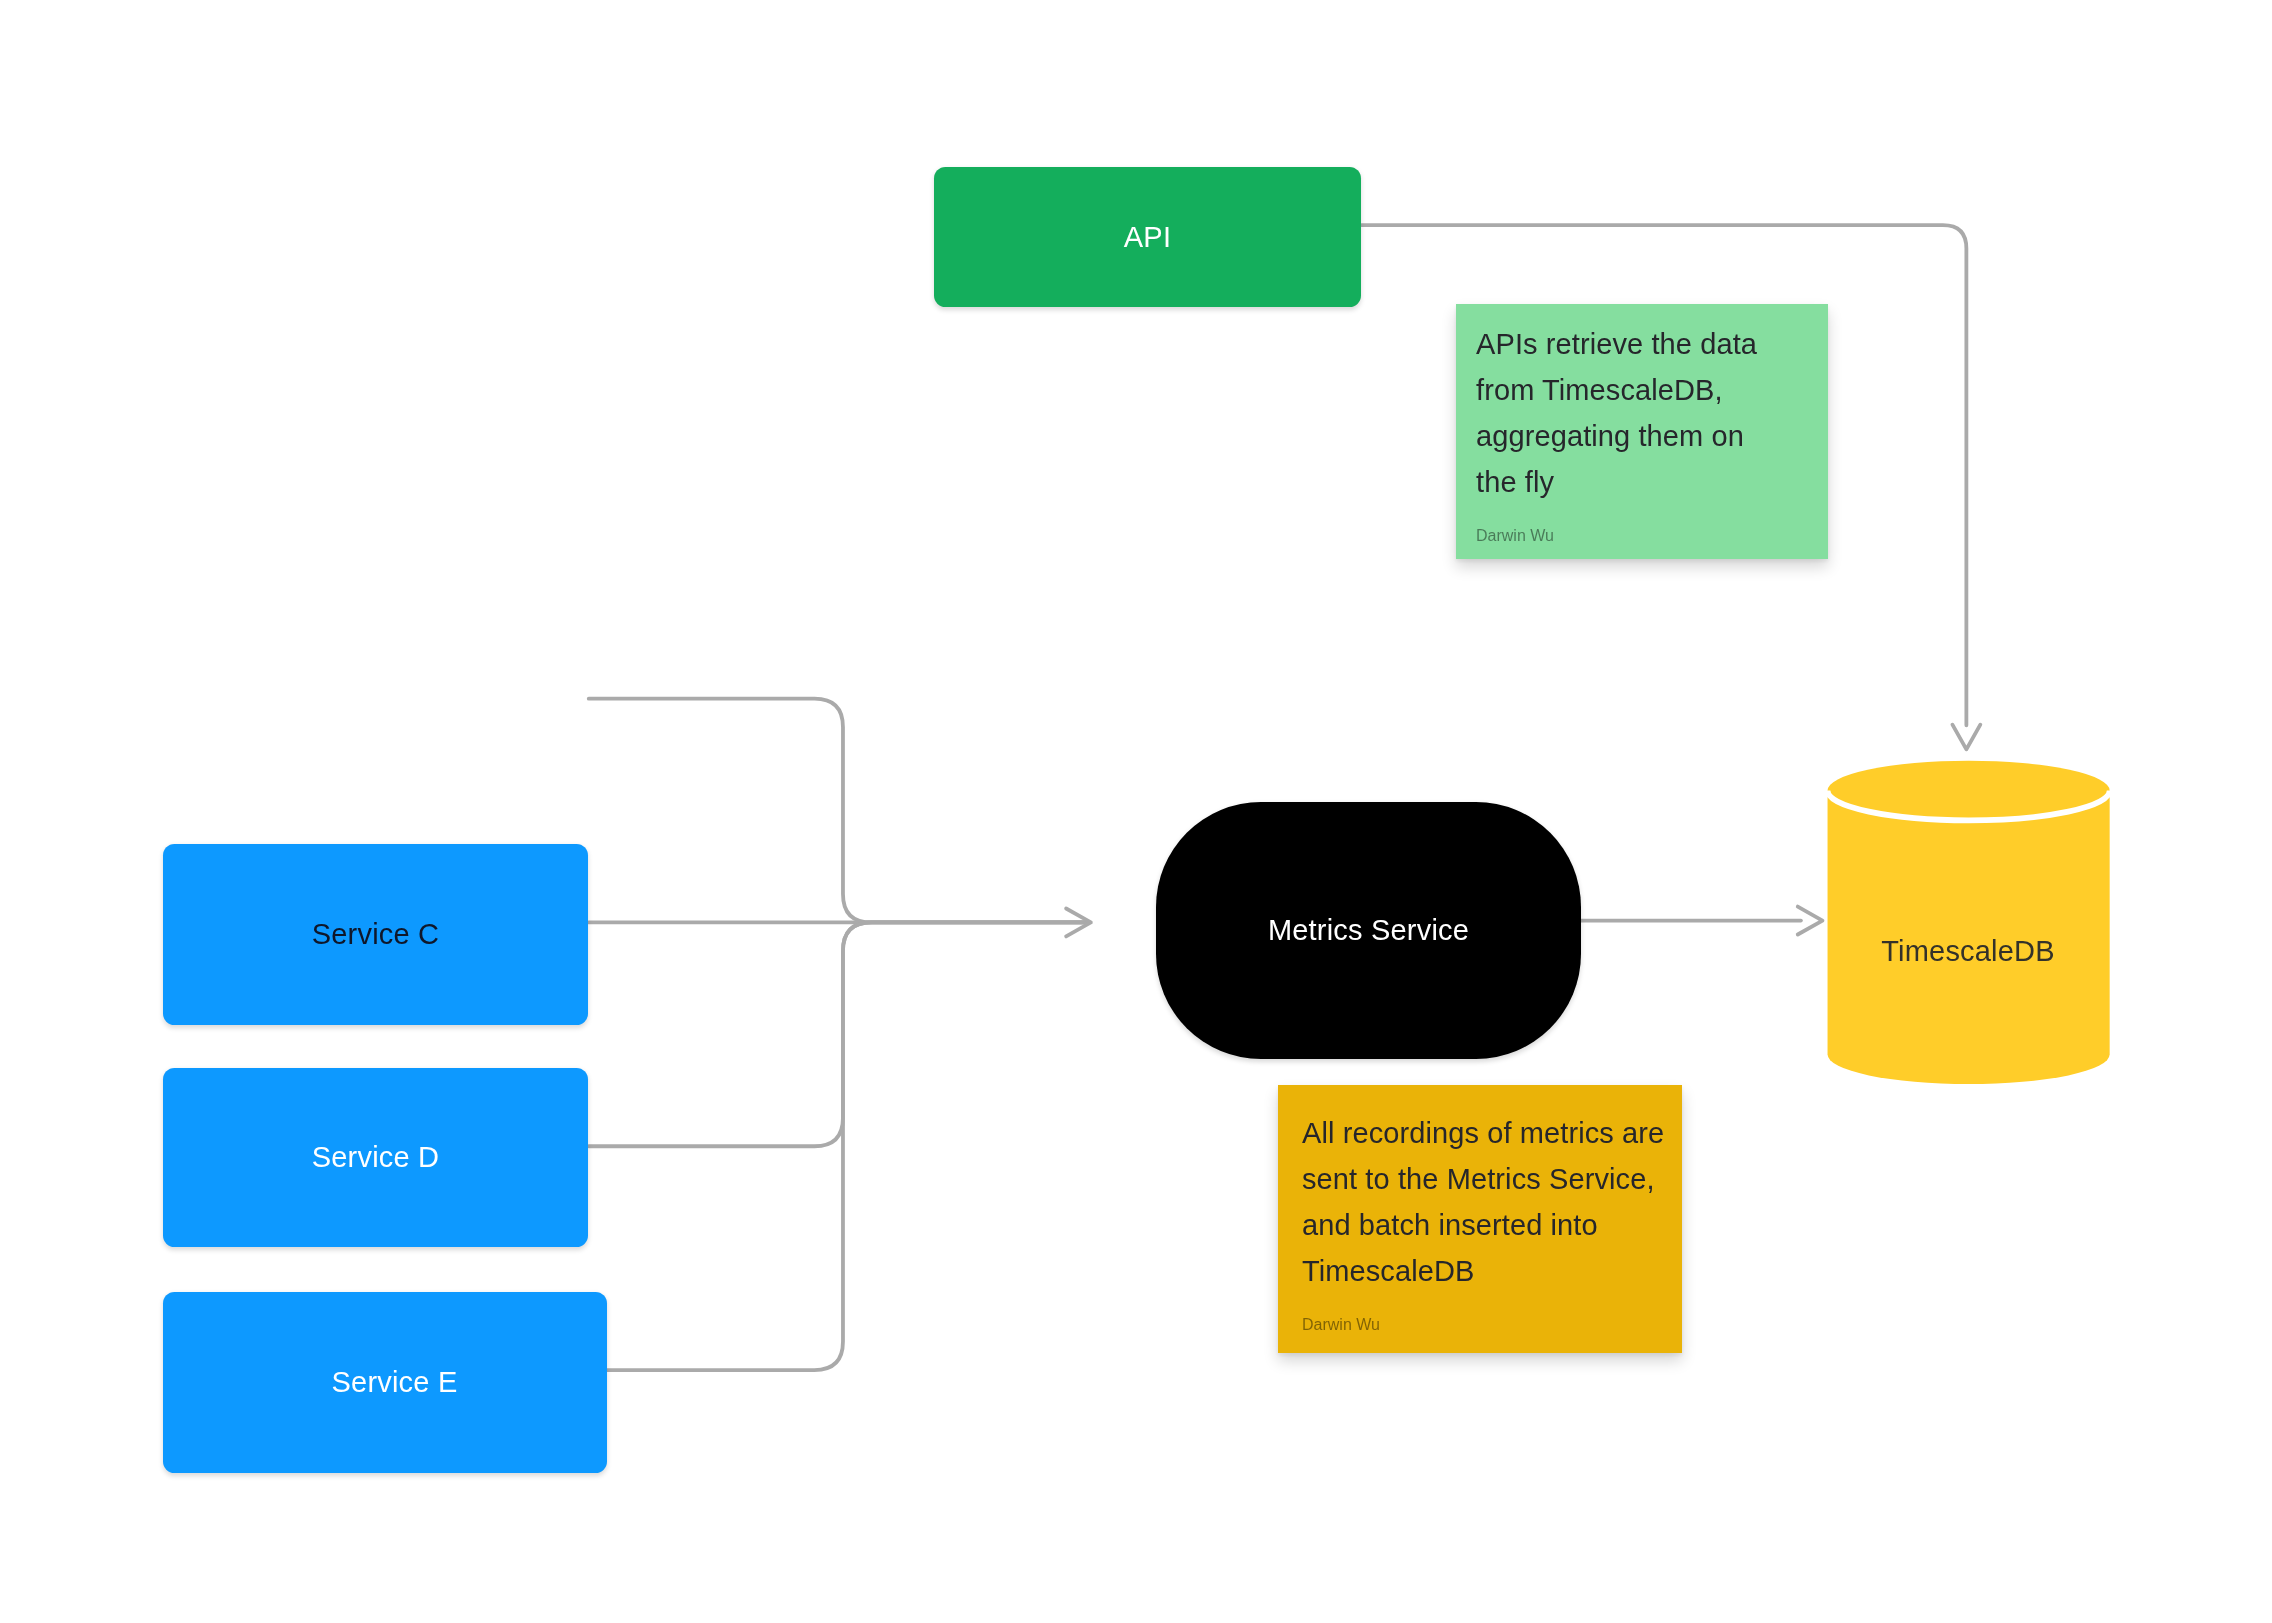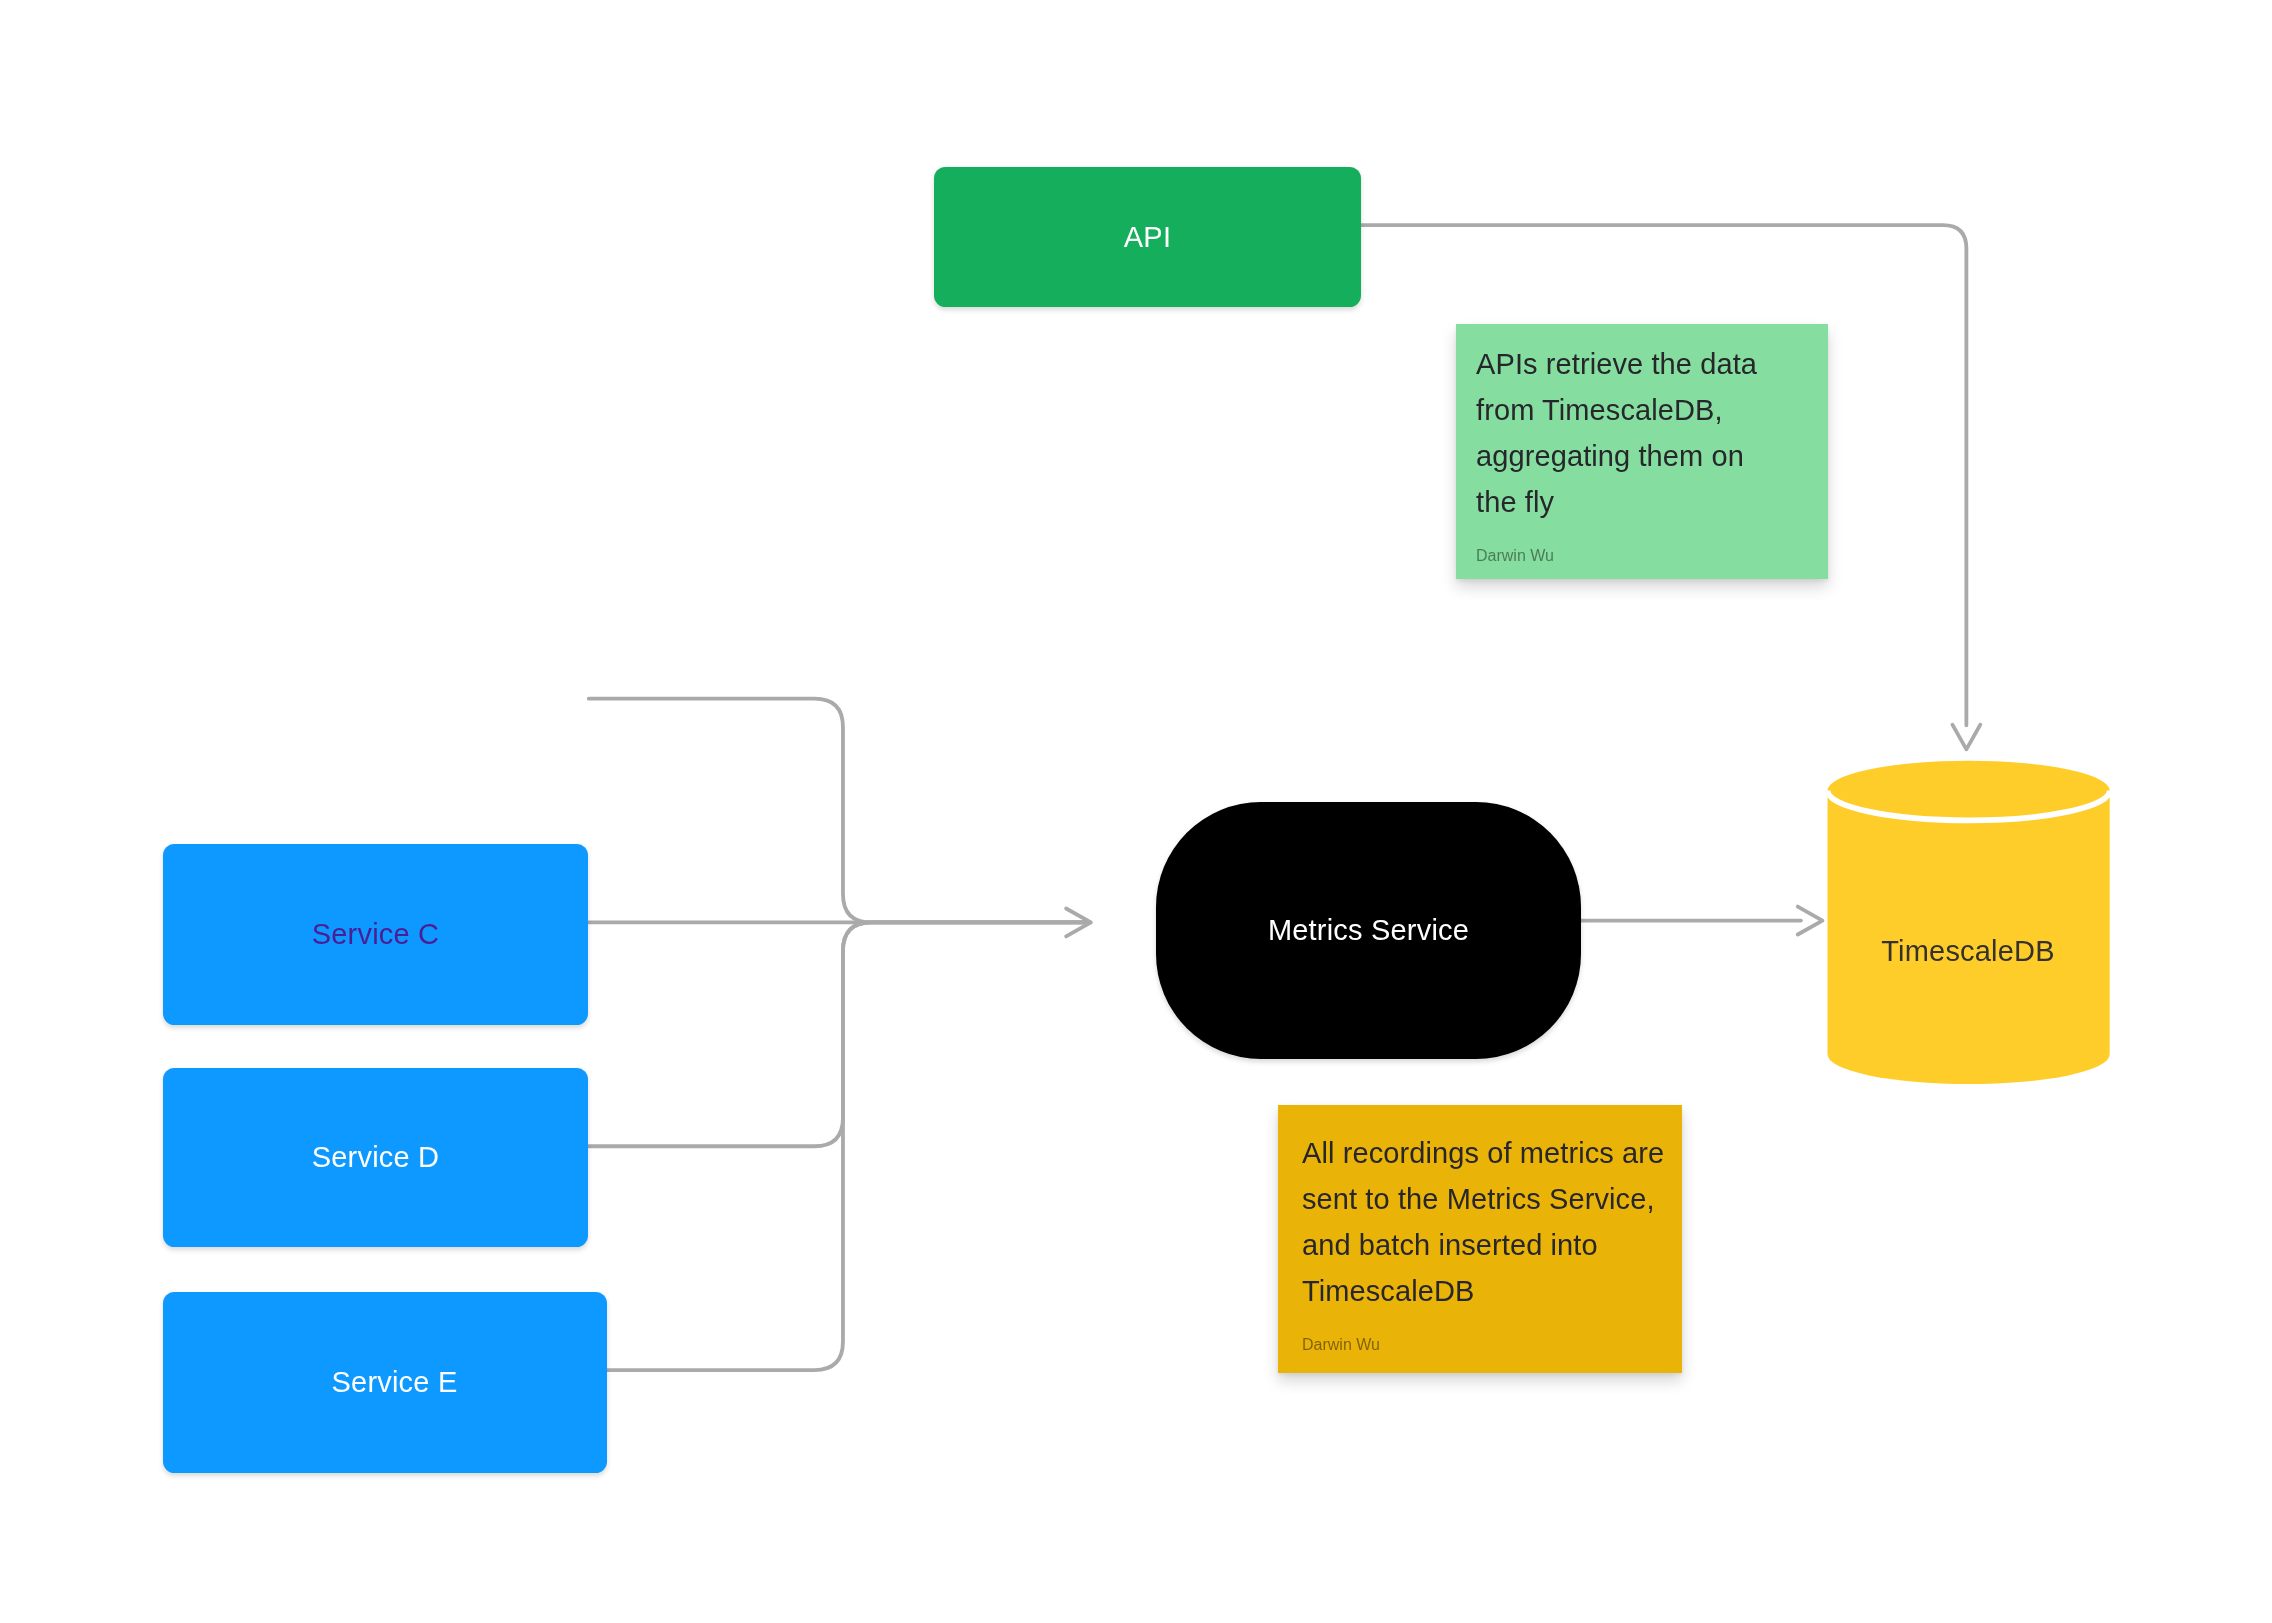--- a/index.html
+++ b/index.html
@@ -4,21 +4,21 @@
 <style>
   html,body{margin:0;padding:0;background:#ffffff;width:2273px;height:1623px;overflow:hidden;}
   .canvas{position:relative;width:2273px;height:1623px;background:#ffffff;
           font-family:"Liberation Sans","DejaVu Sans",sans-serif;}
   .underlay{position:absolute;left:0;top:0;}
   .node{position:absolute;display:flex;align-items:center;justify-content:center;
         font-size:29px;font-weight:500;letter-spacing:0.2px;
         box-shadow:0 2.5px 5px rgba(0,0,0,.15);margin-top:12px;}
   .rect{border-radius:11.4px;}
   .squircle{border-radius:105px;}
-  .sticky{position:absolute;box-shadow:0 7.6px 14px rgba(0,0,0,.16),0 1.9px 3.8px rgba(0,0,0,.07);margin-top:20px;}
+  .sticky{position:absolute;box-shadow:0 7.6px 14px rgba(0,0,0,.16),0 1.9px 3.8px rgba(0,0,0,.07);}
   .sticky-text{position:absolute;font-size:29px;font-weight:500;color:#26262b;
                line-height:46px;white-space:pre-line;letter-spacing:0.1px;}
   .sticky-author{position:absolute;font-size:16px;font-weight:400;color:rgba(0,0,0,.45);}
   .db-label{position:absolute;display:flex;align-items:center;justify-content:center;
             font-size:29px;font-weight:500;letter-spacing:0.2px;}
 </style>
 </head>
 <body>
 
 <div class="canvas">
@@ -38,21 +38,21 @@
     <g>
       <path d="M 2882 1247 L 2882 1663 A 222.5 47 0 0 0 3327 1663 L 3327 1247 A 222.5 47 0 0 0 2882 1247 Z" style="fill: rgb(255, 205, 41);"></path>
       <path d="M 2882 1247 A 222.5 47 0 0 0 3327 1247" fill="none" stroke="#FFFFFF" stroke-width="9"></path>
     </g>
   </svg>
 
   <div class="node rect" style="left: 934px; top: 155px; width: 427px; height: 140px; background: rgb(20, 174, 92); color: rgb(255, 255, 255);">
     <span>API</span>
   </div>
 
-  <div class="node rect" style="left: 163px; top: 832px; width: 425px; height: 181px; background: rgb(13, 153, 255); color: #4c1d95;">
+  <div class="node rect" style="left: 163px; top: 832px; width: 425px; height: 181px; background: rgb(13, 153, 255); color: #0f172a;">
     <span>Service C</span>
   </div>
   <div class="node rect" style="left: 163px; top: 1056px; width: 425px; height: 179px; background: rgb(13, 153, 255); color: rgb(255, 255, 255);">
     <span>Service D</span>
   </div>
   <div class="node rect" style="left: 163px; top: 1280px; width: 425px; height: 181px; background: rgb(13, 153, 255); color: rgb(255, 255, 255); padding-left: 19px;">
     <span>Service E</span>
   </div>
 
   <div class="node squircle" style="left: 1156px; top: 790px; width: 425px; height: 257px; background: #000000; color: rgb(255, 255, 255);">

